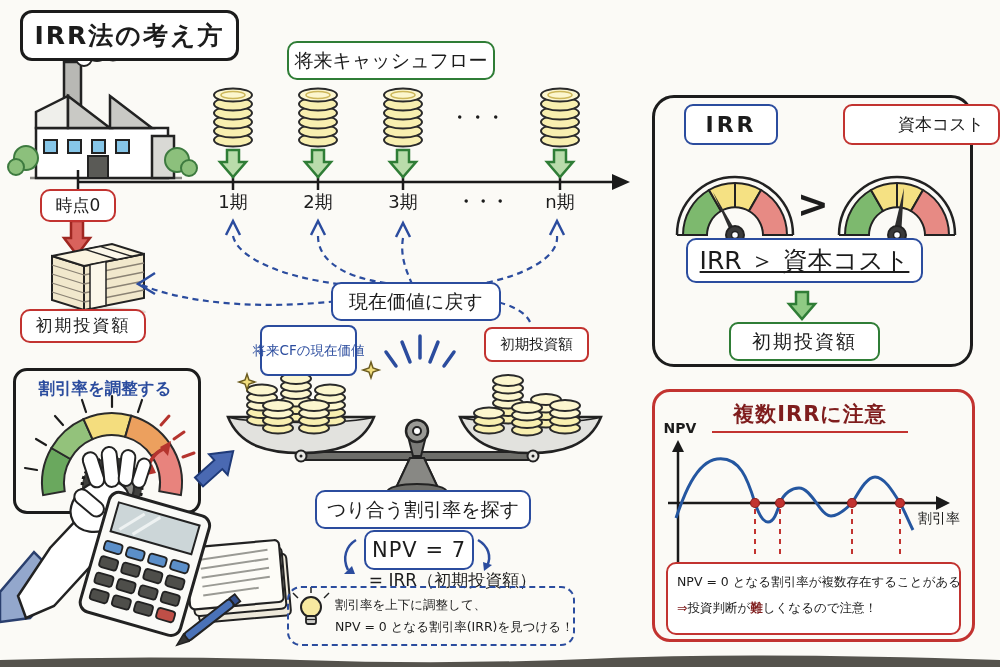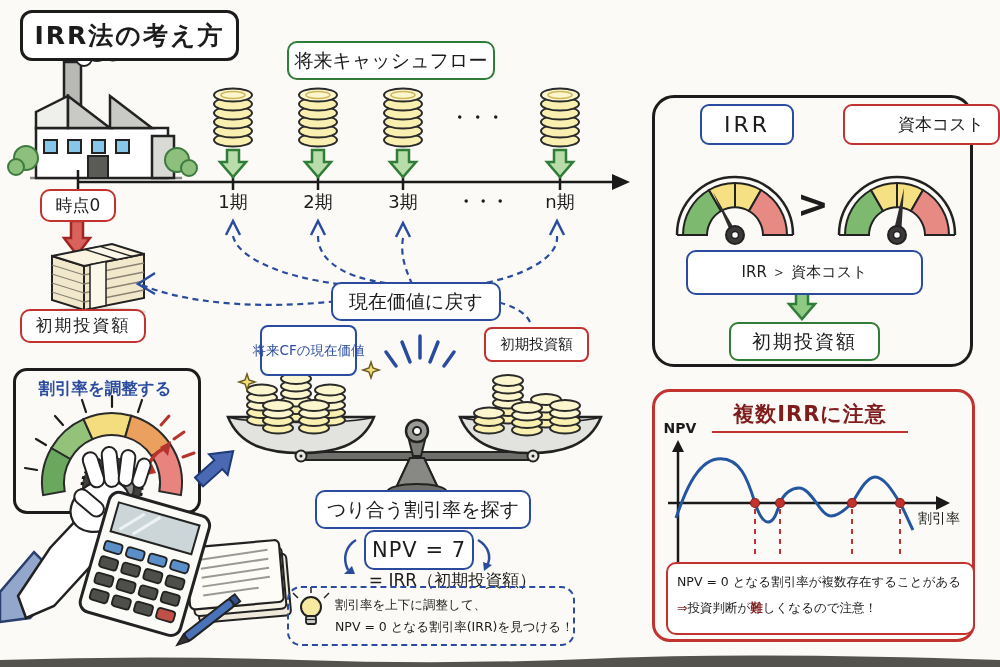--- a/index.html
+++ b/index.html
@@ -363,31 +363,31 @@
 
 <div class="lbl" style="left:287px;top:586px;width:284px;height:56px;border:2px dashed #2b4c9e;border-radius:14px;background:transparent;display:block;">
   <div class="lbl" style="left:46px;top:7px;width:230px;height:20px;font-size:12.5px;justify-content:flex-start;">割引率を上下に調整して、</div>
   <div class="lbl" style="left:46px;top:29px;width:230px;height:20px;font-size:12.5px;justify-content:flex-start;">NPV = 0 となる割引率(IRR)を見つける！</div>
 </div>
 
 <div class="panel" style="left:13px;top:368px;width:182px;height:140px;border-radius:14px;"></div>
 <div class="lbl tblue" style="left:25px;top:377px;width:160px;height:24px;font-size:16.5px;font-weight:700;text-align:right;">割引率を調整する</div>
 
 <div class="panel" style="left:652px;top:95px;width:315px;height:266px;border-radius:22px;"></div>
-<div class="lbl box bblue" style="left:700px;top:104px;width:90px;height:37px;font-size:22px;letter-spacing:3px;border-radius:9px;">IRR</div>
+<div class="lbl box bblue" style="left:684px;top:104px;width:90px;height:37px;font-size:22px;letter-spacing:3px;border-radius:9px;font-weight:bold;">IRR</div>
 <div class="lbl box bred" style="left:843px;top:104px;width:114px;height:37px;font-size:17px;border-radius:9px;padding-left:39px;">資本コスト</div>
 <div class="lbl" style="left:793px;top:182px;width:40px;height:46px;font-size:38px;font-weight:700;">&gt;</div>
-<div class="lbl box bblue" style="left:686px;top:250px;width:233px;height:41px;font-size:15px;">IRR ＞ 資本コスト</div>
+<div class="lbl box bblue" style="left:686px;top:238px;width:233px;height:41px;font-size:25px;text-decoration:underline;">IRR ＞ 資本コスト</div>
 <div class="lbl box bgreen" style="left:729px;top:322px;width:147px;height:35px;font-size:19px;letter-spacing:2px;border-radius:9px;">初期投資額</div>
 
 <div class="panel bred" style="left:652px;top:389px;width:317px;height:247px;border-color:#c23330;"></div>
 <div class="lbl tred" style="left:712px;top:397px;width:196px;height:34px;font-size:21px;font-weight:700;border-bottom:2.5px solid #c23330;letter-spacing:1px;">複数IRRに注意</div>
 <div class="lbl" style="left:658px;top:420px;width:44px;height:18px;font-size:14px;font-weight:600;">NPV</div>
 <div class="lbl" style="left:912px;top:510px;width:54px;height:18px;font-size:14px;">割引率</div>
-<div class="lbl box bred" style="left:666px;top:562px;width:291px;height:69px;display:block;text-align:left;padding-left:14px;">
+<div class="lbl box bred" style="left:666px;top:562px;width:291px;height:69px;display:block;text-align:left;">
   <div class="lbl" style="left:9px;top:8px;width:275px;height:20px;font-size:12.5px;justify-content:flex-start;">NPV = 0 となる割引率が複数存在することがある</div>
   <div class="lbl" style="left:9px;top:34px;width:275px;height:20px;font-size:12.5px;justify-content:flex-start;">
     <span class="tred">⇒ </span>
     <span>投資判断が</span>
     <span class="tred" style="font-weight:700;">難</span>
     <span>しくなるので注意！</span>
   </div>
 </div>
 
 </div>

